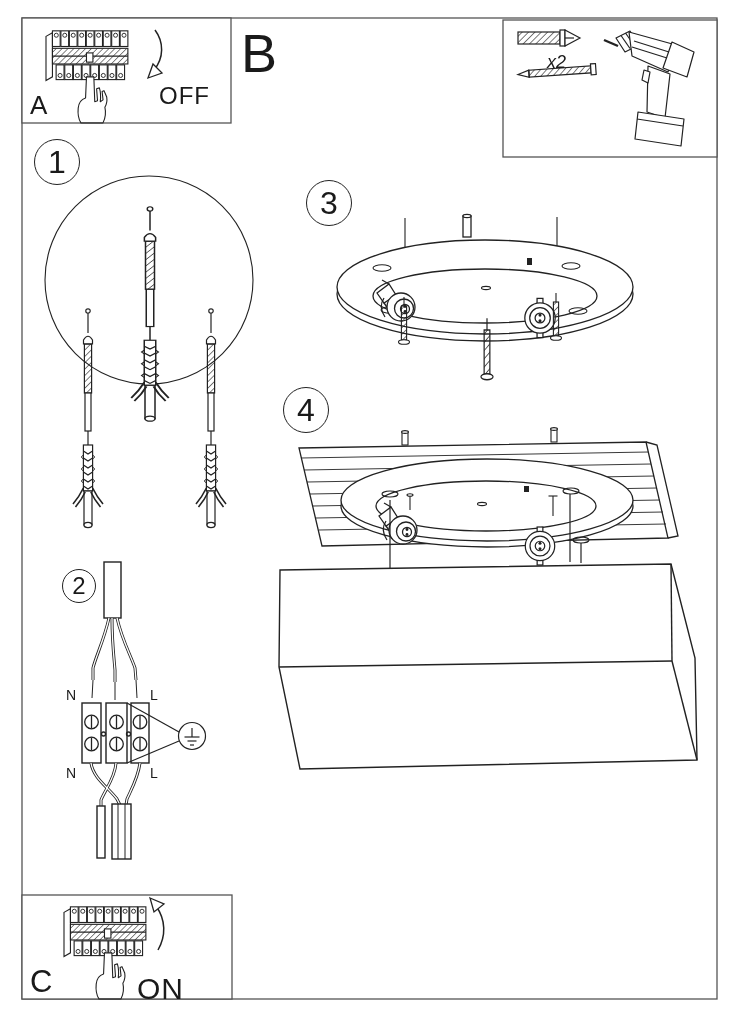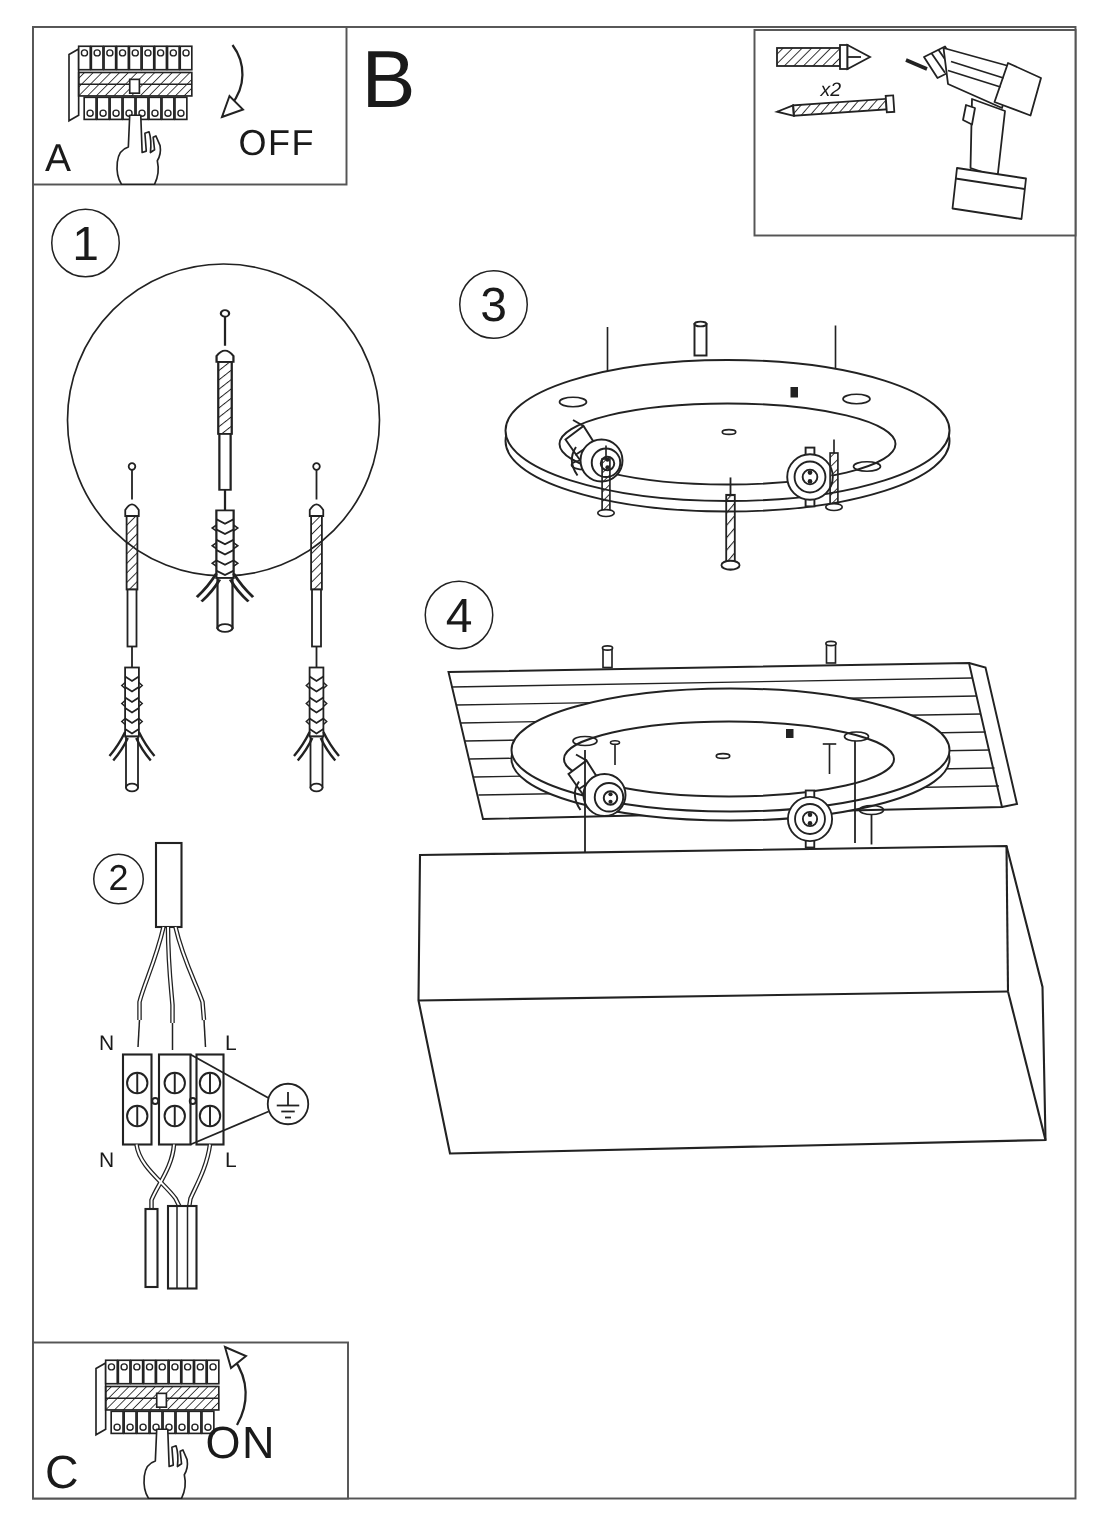--- a/index.html
+++ b/index.html
@@ -310,37 +310,37 @@
       <polygon points="150,898 164,904 154,912" fill="#fff" stroke-width="1.3"></polygon>
     </g>
   </g>
 </svg>
 
 <div class="txt" style="left:30px;top:92px;font-size:26px;">A</div>
 <div class="txt" style="left:138px;top:84px;font-size:24px;letter-spacing:1px;margin-left:21px;">OFF</div>
 
 <div class="txt" style="left:241px;top:26px;font-size:54px;">B</div>
 
-<div class="txt" style="left:547px;top:53px;font-size:13px;font-style:italic;">x2</div>
+<div class="txt" style="left:547px;top:53px;font-size:18px;font-style:italic;">x2</div>
 
 <div class="circle-num" style="left:34px;top:139px;width:44px;height:44px;font-size:32px;">
       <span>1</span>
     </div>
 <div class="circle-num" style="left:306px;top:180px;width:44px;height:44px;font-size:32px;">
       <span>3</span>
     </div>
 <div class="circle-num" style="left:283px;top:387px;width:44px;height:44px;font-size:32px;">
       <span>4</span>
     </div>
 <div class="circle-num" style="left:62px;top:569px;width:32px;height:32px;font-size:24px;">
       <span>2</span>
     </div>
 
 <div class="txt" style="left:66px;top:688px;font-size:14px;">N</div>
 <div class="txt" style="left:150px;top:688px;font-size:14px;">L</div>
 <div class="txt" style="left:66px;top:766px;font-size:14px;">N</div>
 <div class="txt" style="left:150px;top:766px;font-size:14px;">L</div>
 
 <div class="txt" style="left:30px;top:966px;font-size:31px;">C</div>
-<div class="txt" style="left:137px;top:948px;font-size:30px;letter-spacing:1px;">ON</div>
+<div class="txt" style="left:137px;top:974px;font-size:30px;letter-spacing:1px;">ON</div>
 
 
 </div>
 
 </body></html>

